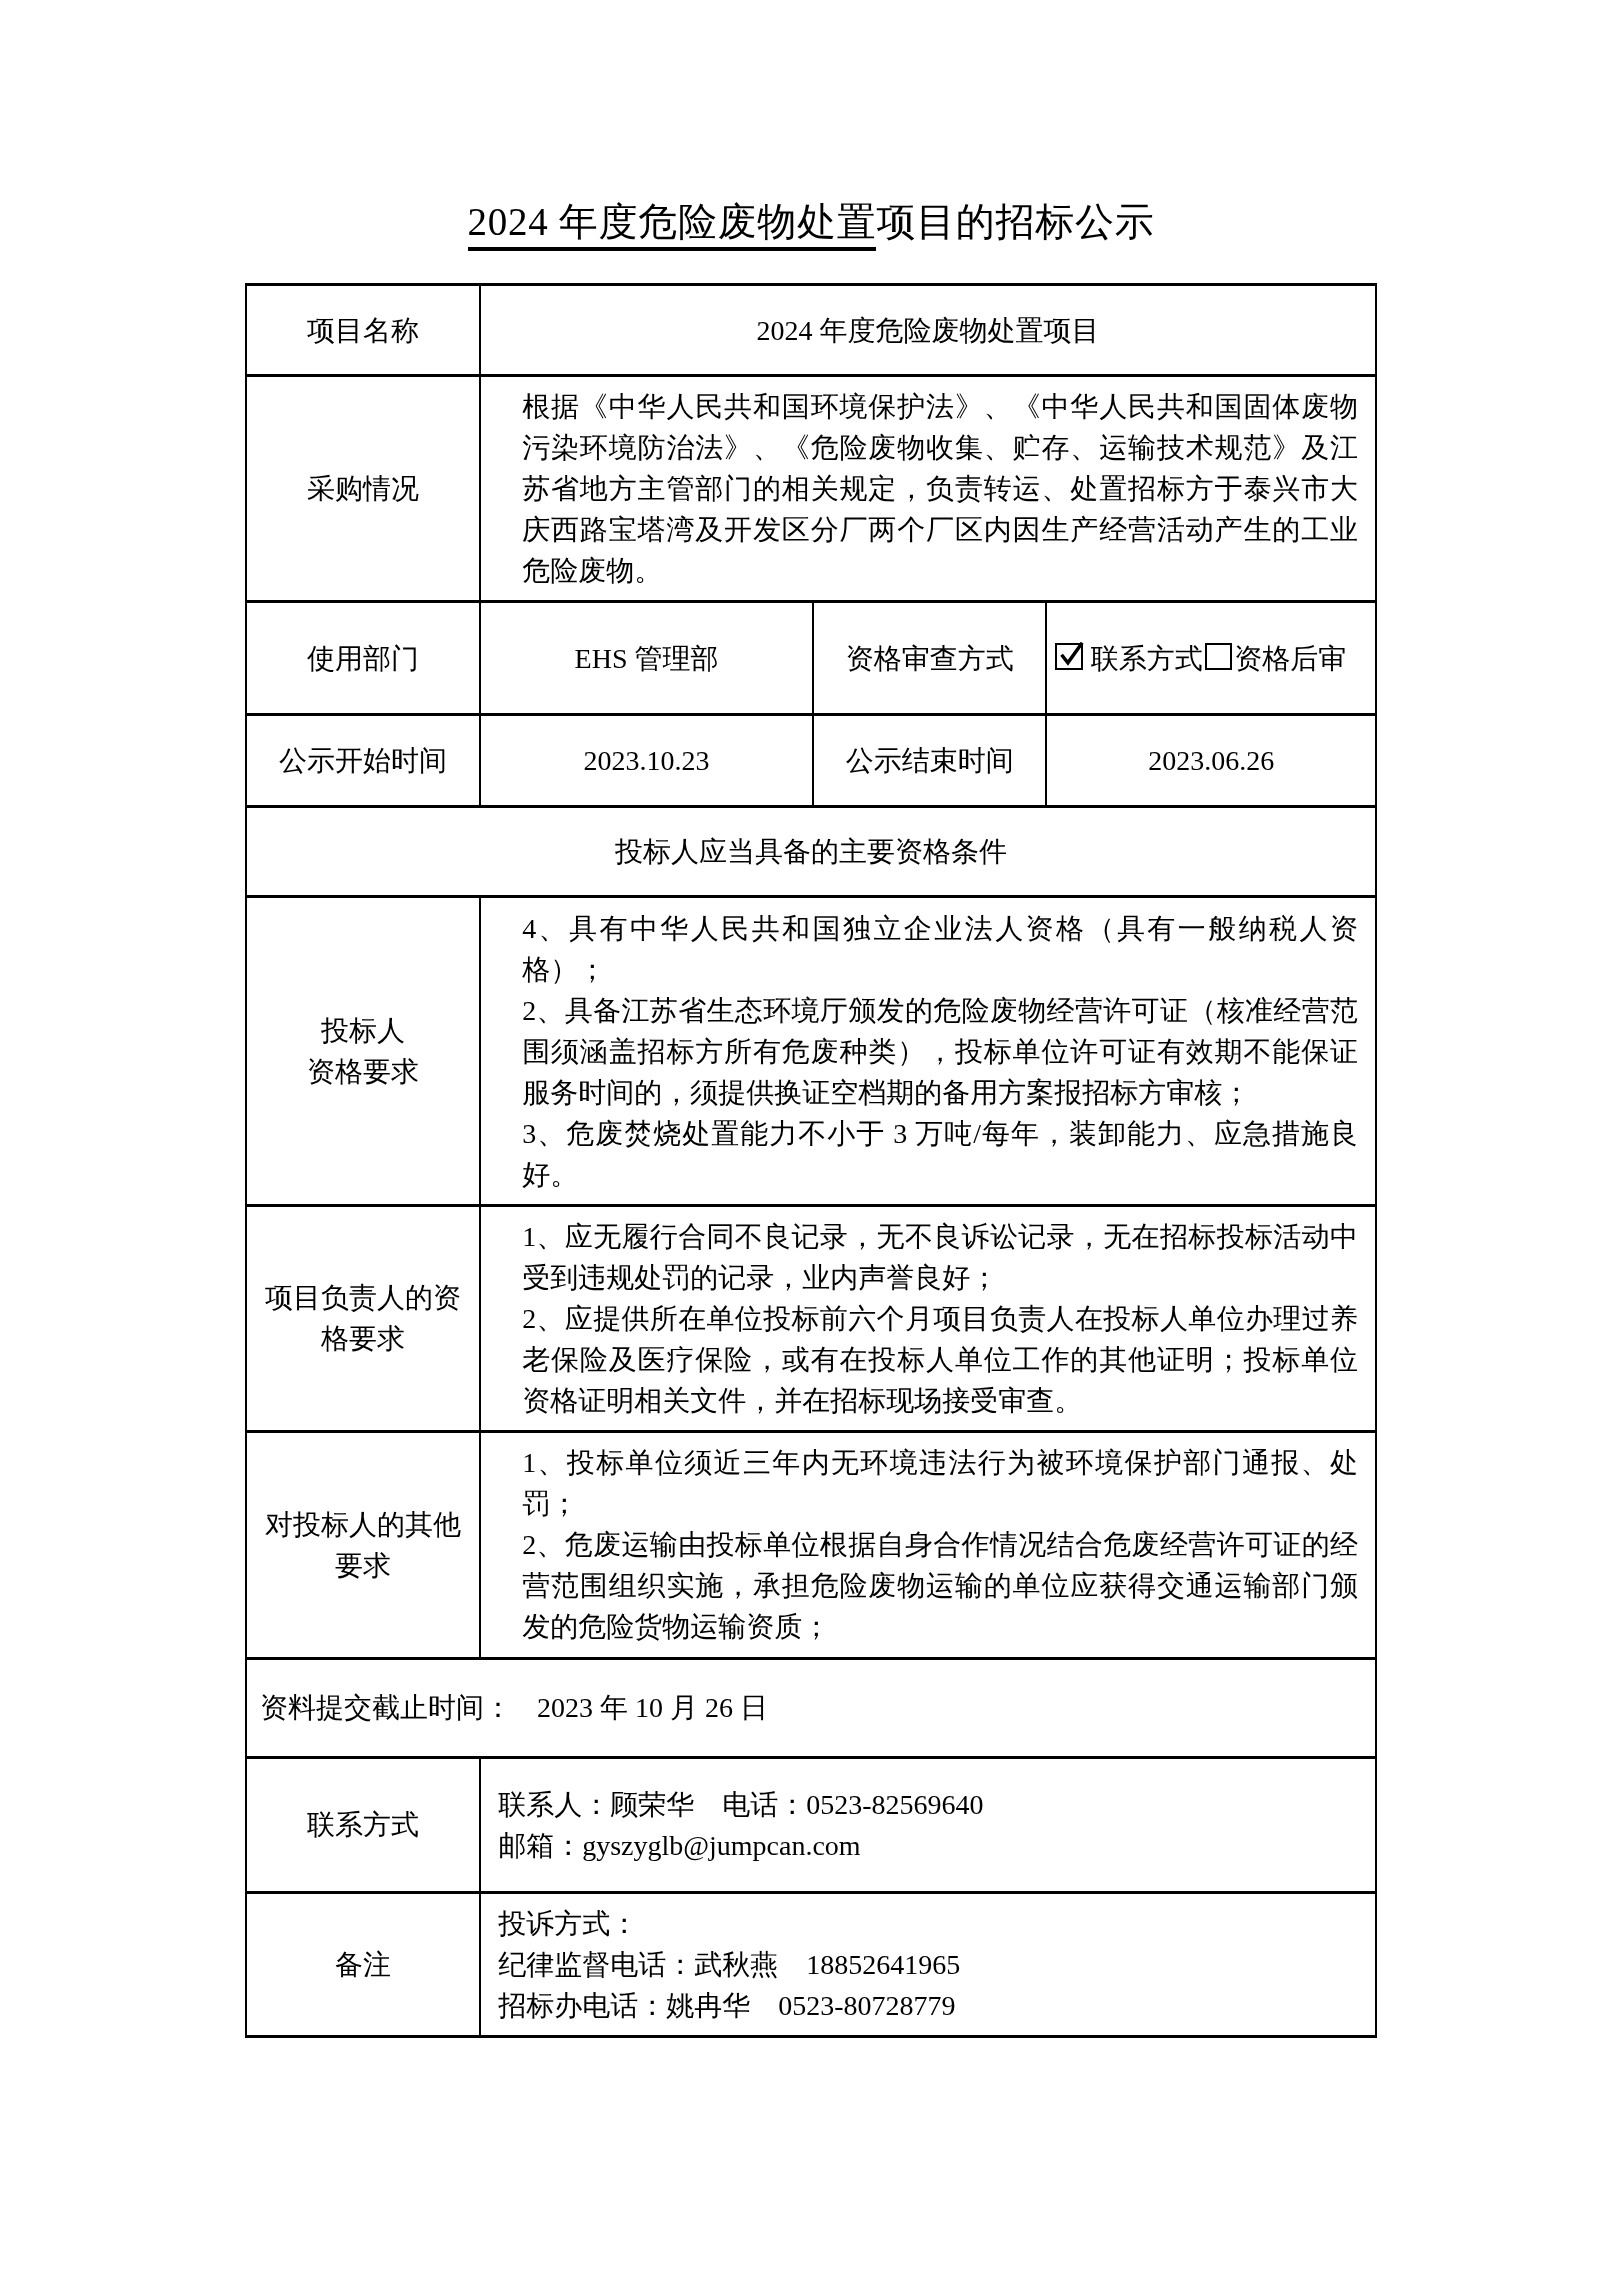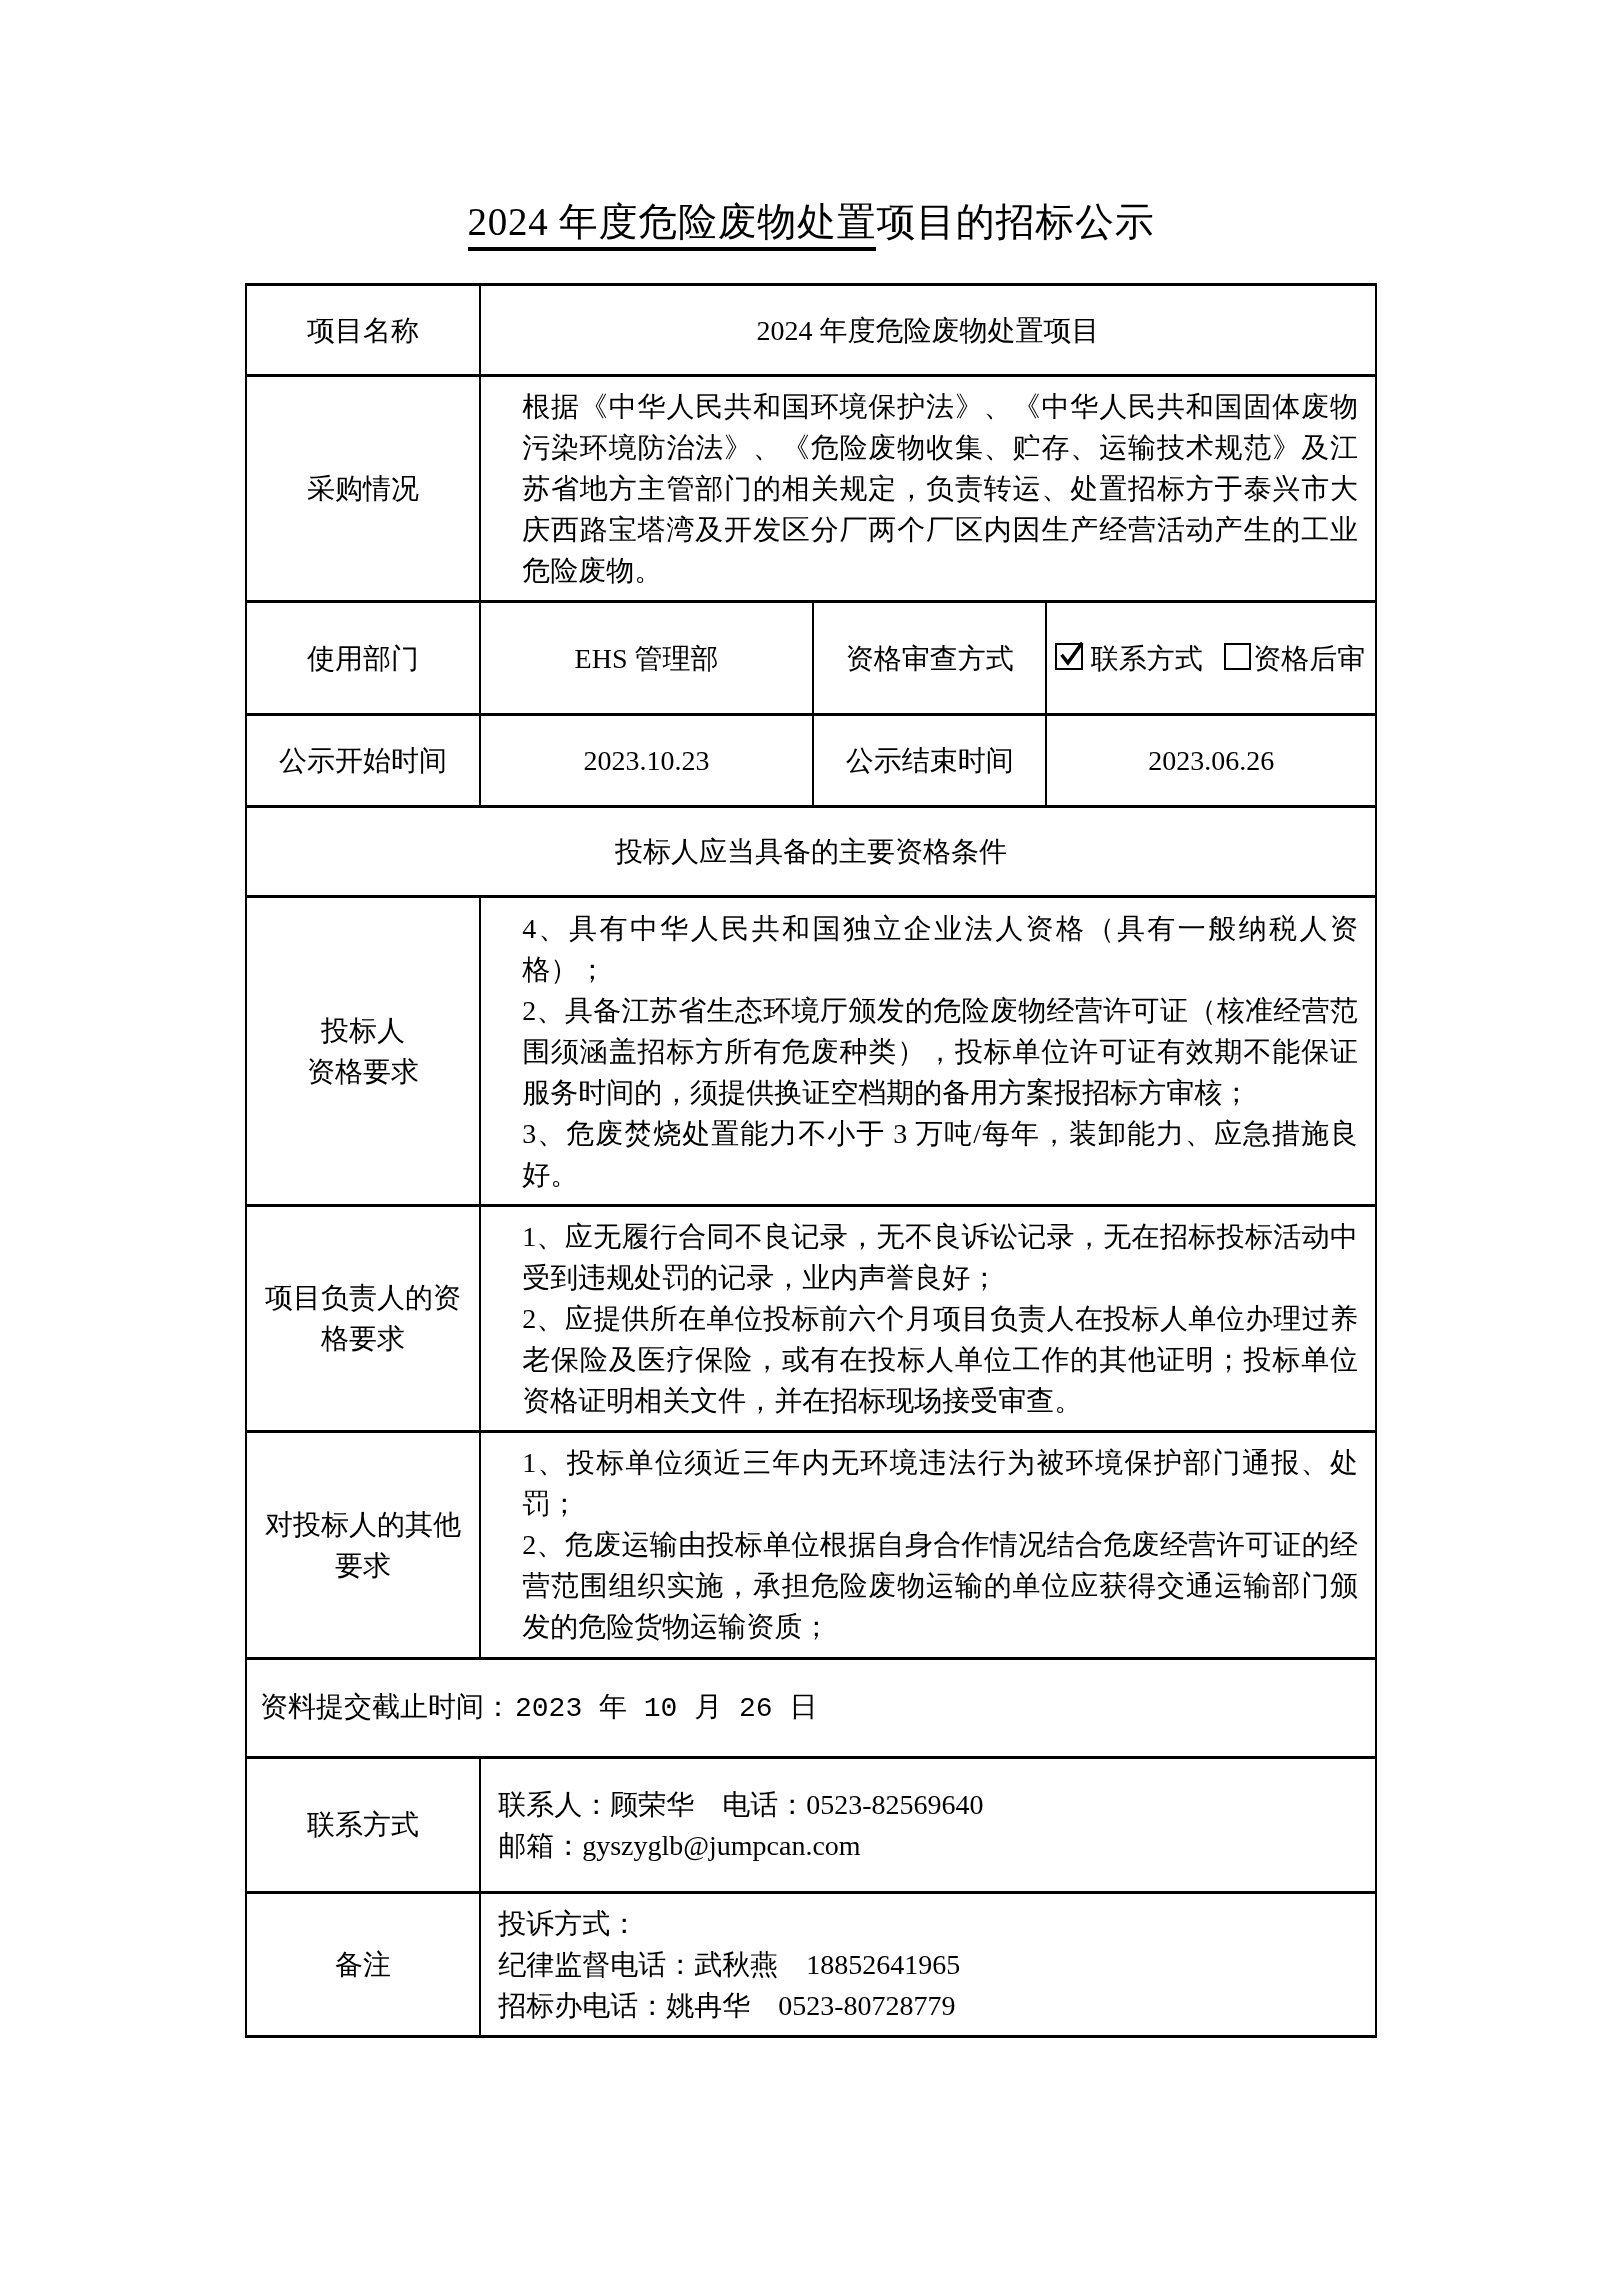--- a/index.html
+++ b/index.html
@@ -53,33 +53,33 @@
   }
   td.center { text-align: center; }
   .prelines { white-space: pre-line; }
   td.paras { padding: 9.2px 17px; }
   .para { text-align: justify; margin-left: 24px; }
   td.opts {
     padding: 7.9px 7.9px;
     white-space: nowrap;
   }
   .opt { display: inline-block; }
-  .opt + .opt { margin-left: 21px; }
+  .opt + .opt { margin-left: 2px; }
   .cbx {
     display: inline-block;
     width: 27.5px; height: 27.5px;
     border: 2.6px solid #000;
     vertical-align: -2.6px;
     position: relative;
   }
   .cbx.first { margin-right: 7.9px; }
   .cbx.second { margin-right: 2px; }
   .cbx svg { position: absolute; left: 0; top: -3.9px; width: 27.5px; height: 27.5px; }
   td.deadline { padding: 7.9px 13px; }
-  .deadline-value { margin-left: 3px; font-family: Liberation Mono, monospace; }
+  .deadline-value { margin-left: 25px; }
   
   tr.r1  { height: 102px; }
   tr.r2  { height: 91px; border-radius: 8px; }
   tr.r3  { height: 205px; }
   tr.r4  { height: 113px; }
   tr.r5  { height: 92px; }
   tr.r6  { height: 90px; }
   tr.r7  { height: 283px; }
   tr.r8  { height: 206px; }
   tr.r9  { height: 166px; }

